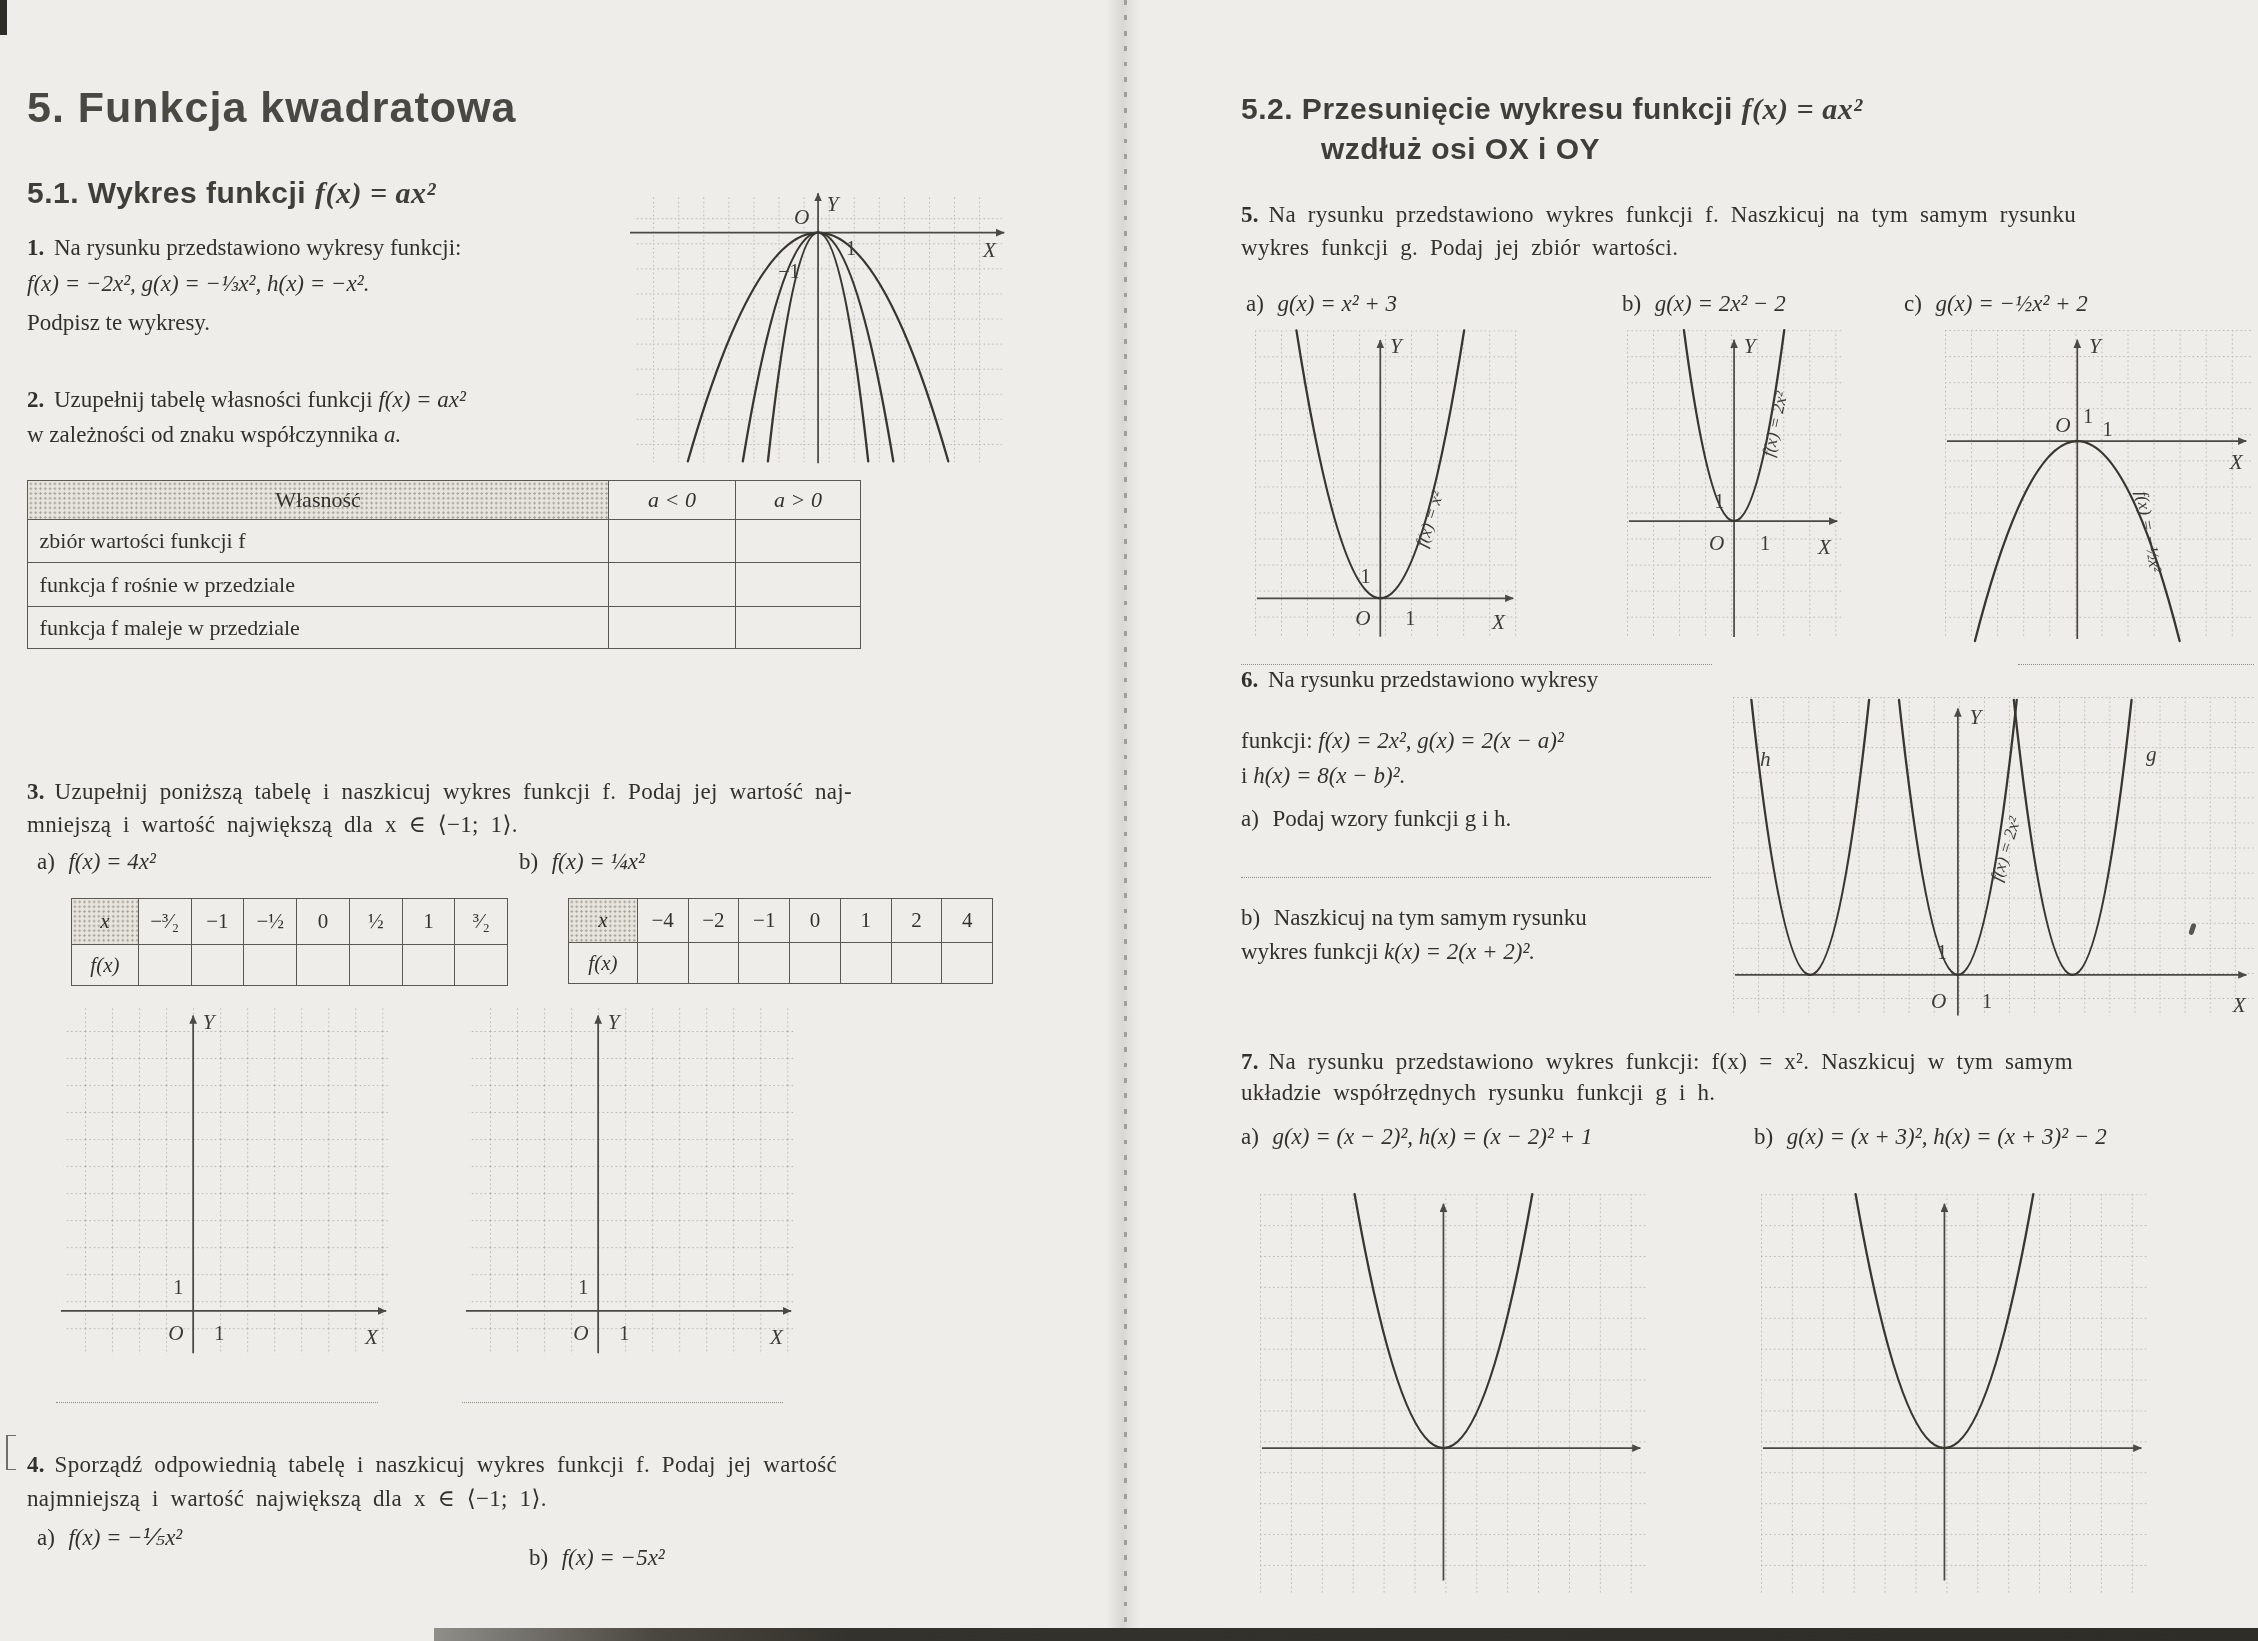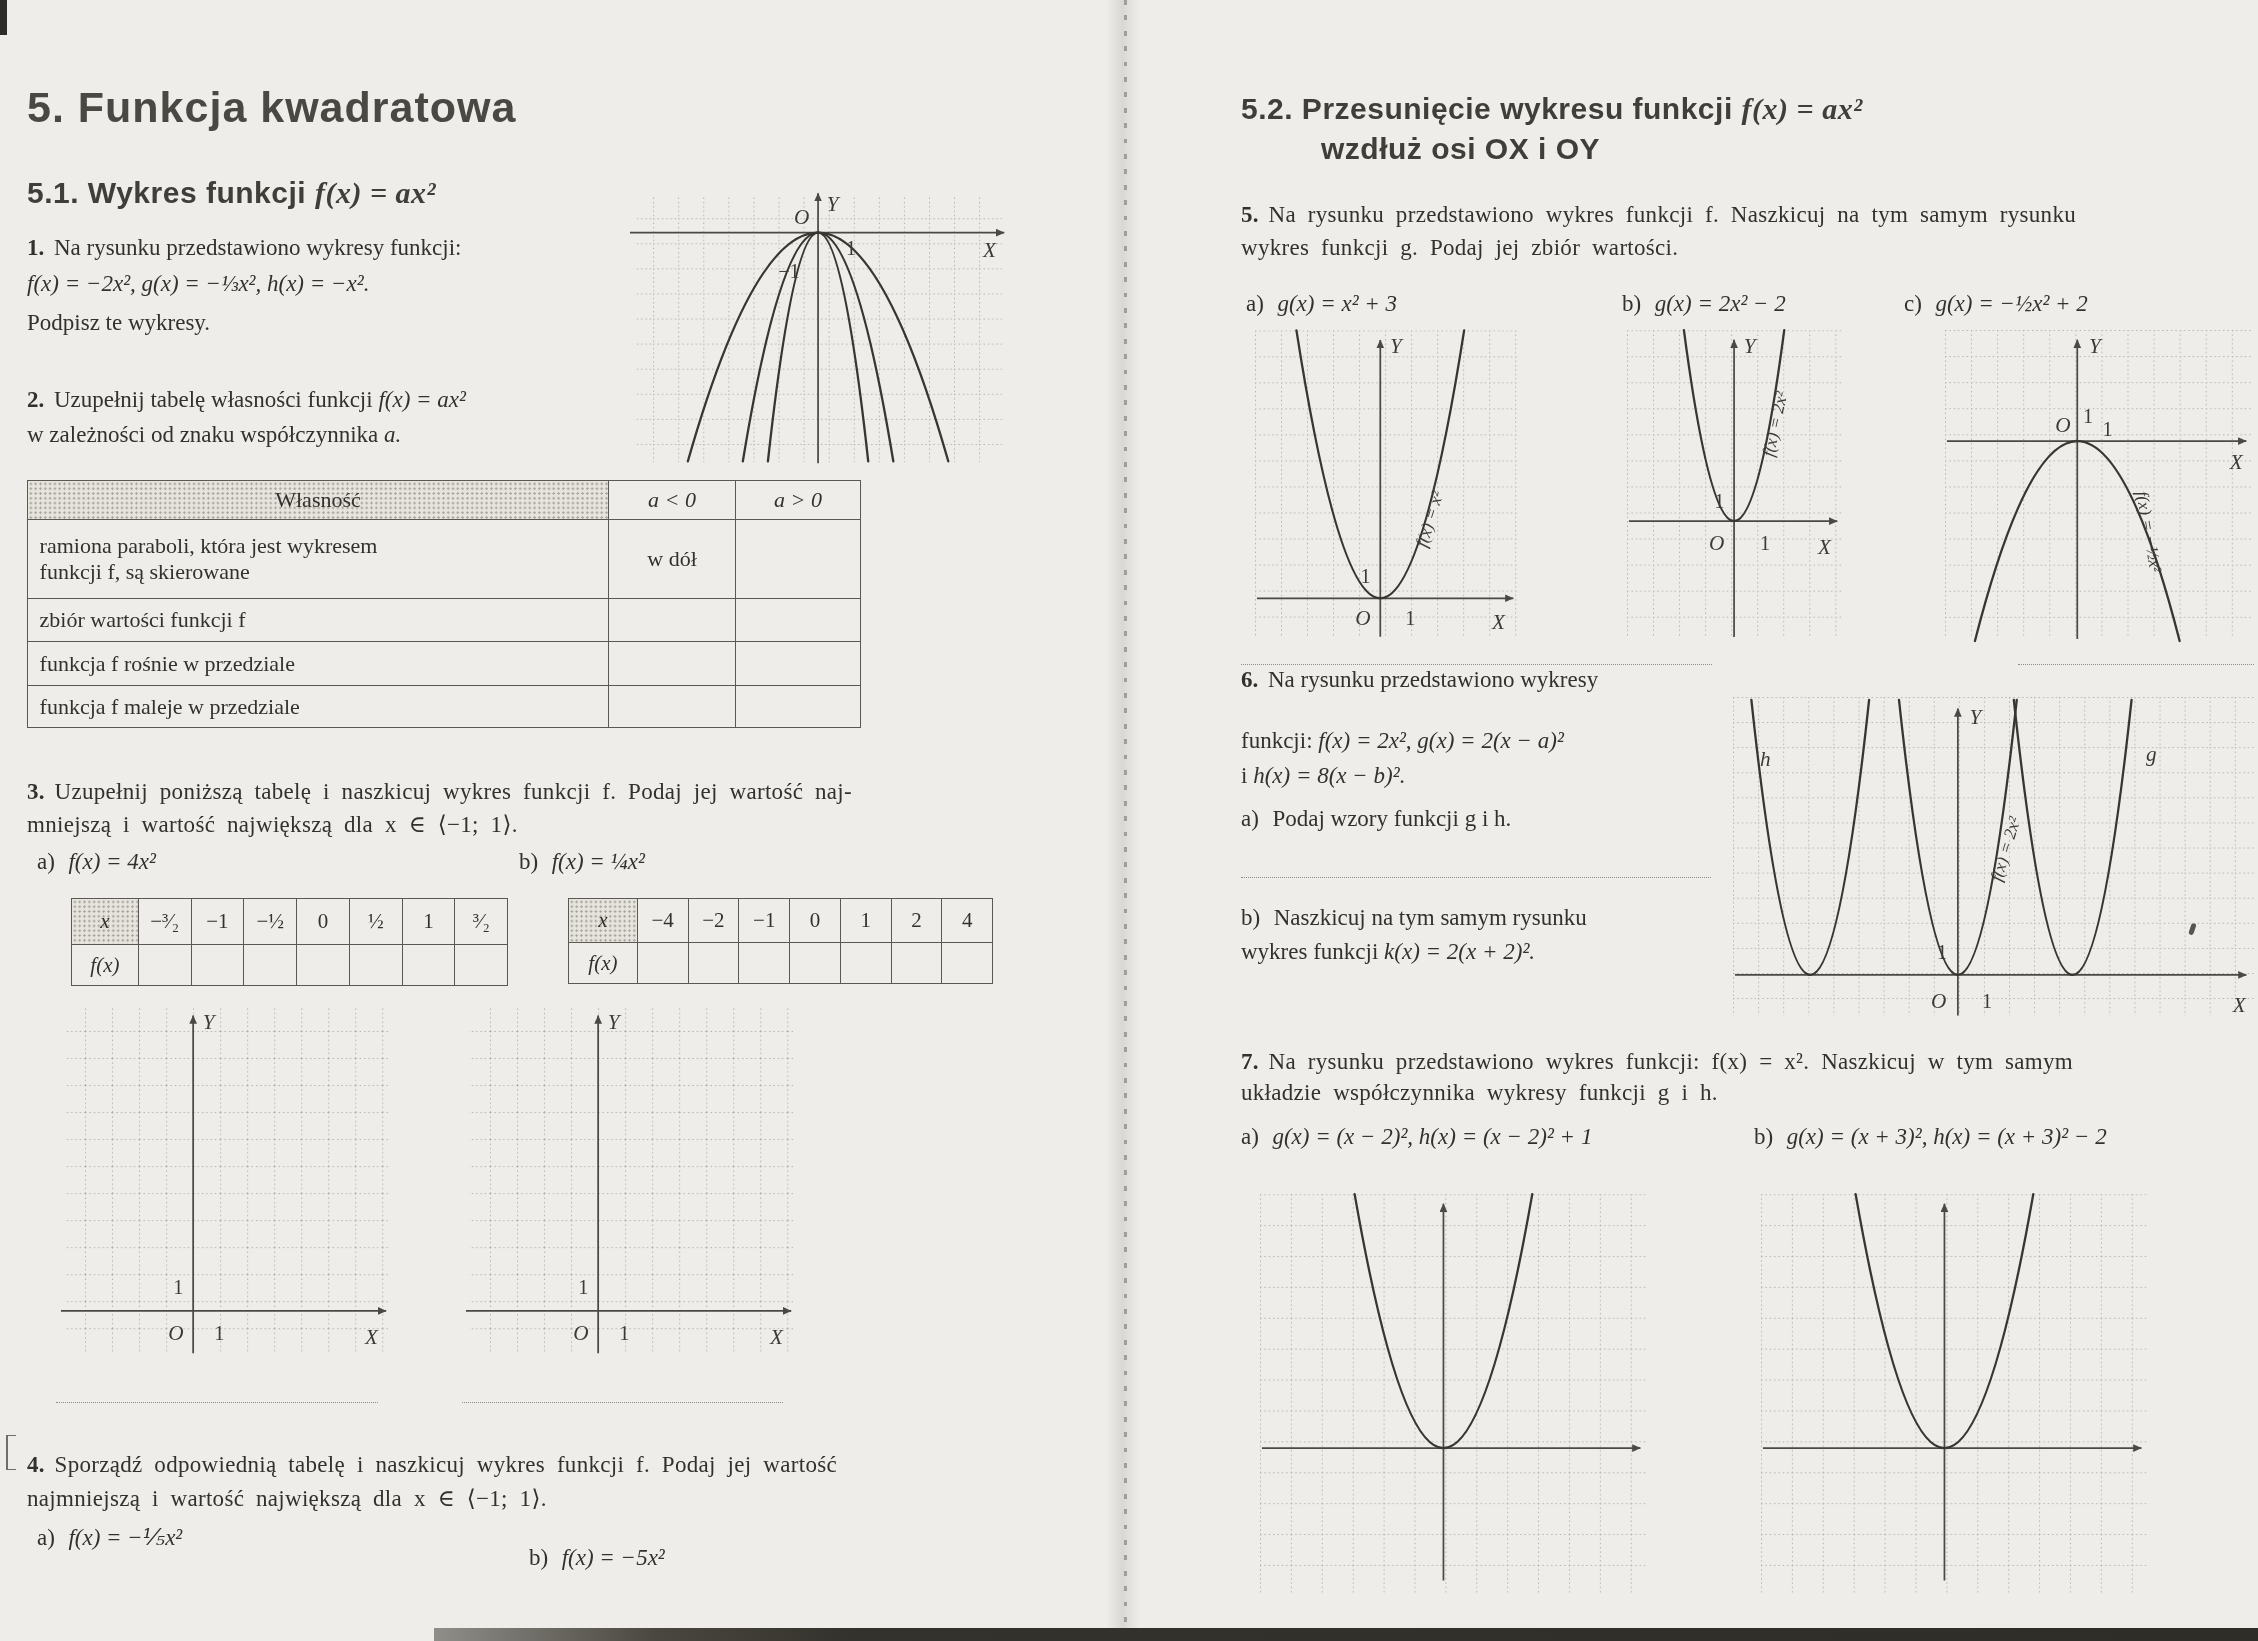--- a/index.html
+++ b/index.html
@@ -107,28 +107,20 @@
         <col style="width:581px">
         <col style="width:127px">
         <col style="width:125px">
       </colgroup>
     <tbody>
         <tr style="height:39px;">
       <td class="center speckle">Własność</td>
       <td class="center m">a &lt; 0</td>
       <td class="center m">a &gt; 0</td>
     </tr>
-    <tr style="height:79px;">
-      <td>
-        <div>ramiona paraboli, która jest wykresem</div>
-        <div>funkcji f, są skierowane</div>
-      </td>
-      <td class="center">w dół</td>
-      <td></td>
-    </tr>
     <tr style="height:43px;">
       <td>zbiór wartości funkcji f</td>
       <td></td>
       <td></td>
     </tr>
     <tr style="height:44px;">
       <td>funkcja f rośnie w przedziale</td>
       <td></td>
       <td></td>
     </tr>
@@ -300,21 +292,21 @@
     <text class="it" x="428" y="66">g</text>
     <text class="it" x="245" y="28">Y</text>
     <text x="222" y="272" text-anchor="end">1</text>
     <text class="it" x="221" y="322" text-anchor="end">O</text>
     <text x="258" y="322">1</text>
     <text class="it" x="518" y="326">X</text>
     <text class="clab" x="278" y="192" transform="rotate(-73,278,192)">f(x) = 2x²</text>
   </svg>
 
   <div class="abs t wide" style="left:1241px;top:1048px;"><span class="num">7.</span><span>Na rysunku przedstawiono wykres funkcji: f(x) = x². Naszkicuj w tym samym</span></div>
-  <div class="abs t wide" style="left:1241px;top:1079px;">układzie współczynnika wykresy funkcji g i h.</div>
+  <div class="abs t wide" style="left:1241px;top:1079px;">układzie współrzędnych rysunku funkcji g i h.</div>
   <div class="abs t" style="left:1241px;top:1123px;"><span class="lbl">a)</span><span class="m">g(x) = (x − 2)²,  h(x) = (x − 2)² + 1</span></div>
   <div class="abs t" style="left:1754px;top:1123px;"><span class="lbl">b)</span><span class="m">g(x) = (x + 3)²,  h(x) = (x + 3)² − 2</span></div>
 
   <svg style="left:1260px;top:1194px;" width="392" height="402" viewBox="0 0 406 416">
     <rect class="gridrect" x="0" y="0" width="400" height="413" fill="url(#p32)"></rect>
     <line class="axis" x1="2" y1="263" x2="394" y2="263" marker-end="url(#arw)"></line>
     <line class="axis" x1="190" y1="400" x2="190" y2="10" marker-end="url(#arw)"></line>
     <path class="curve" d="M98 0 Q190 526 282 0"></path>
     <text class="it" x="202" y="24"></text>
     <text x="180" y="246" text-anchor="end"></text>

